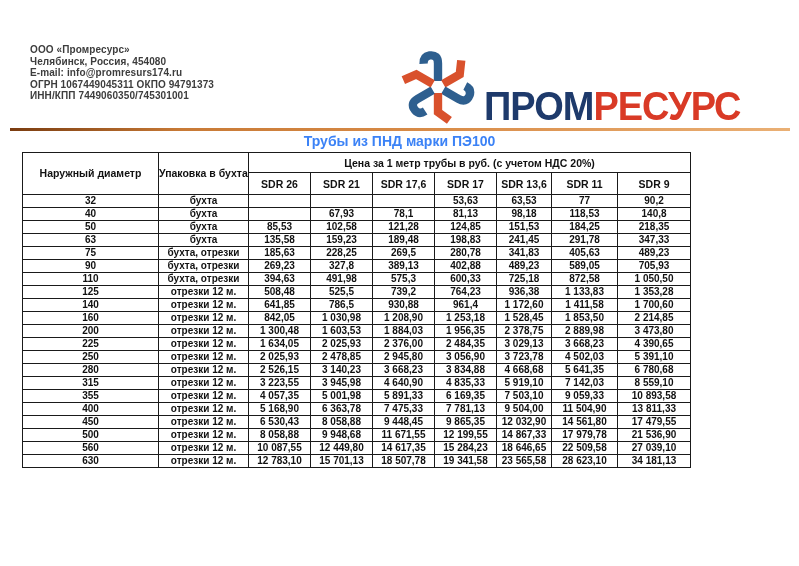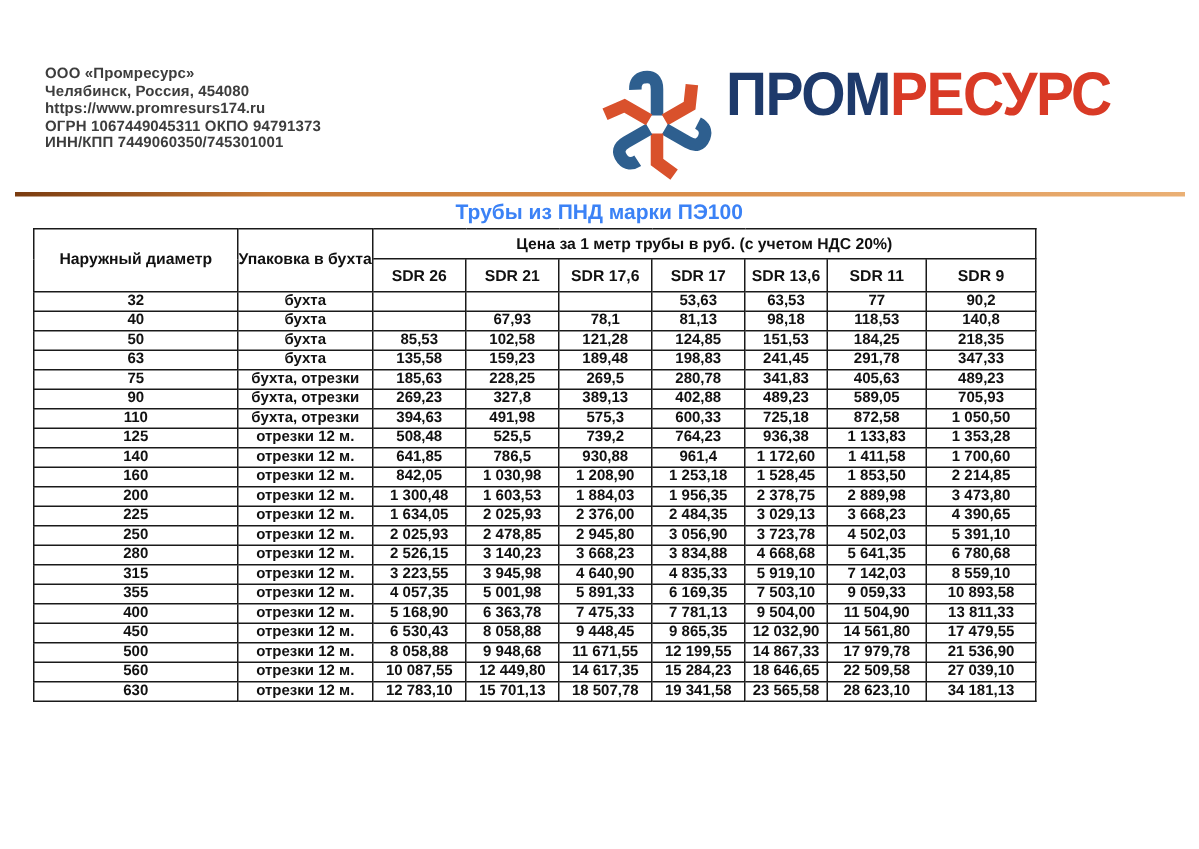--- a/index.html
+++ b/index.html
@@ -15,21 +15,21 @@
   
   .company-info {
     position:absolute; left:30px; top:44px;
     font-size:10px; font-weight:700; color:#3d3d3d;
     line-height:11.6px; letter-spacing:0.1px;
   }
 
   
   .logo {
     position:absolute; left:400px; top:45px;
-    display:flex; align-items:flex-start; height:80px;
+    display:flex; align-items:flex-end; height:80px;
   }
   .logo-word {
     font-size:38px; font-weight:700; letter-spacing:-1px;
     line-height:1; margin-left:8px;
     transform:scaleY(1.08); transform-origin:center;
     white-space:nowrap;
   }
   .logo-word .blue { color:#1e3a6b; }
   .logo-word .red  { color:#d93a26; }
 
@@ -63,21 +63,21 @@
   tr.hdr-sdr th { height:21px;margin-left:40px; }
   th.span-hdr { line-height:11px; }
   tbody td { font-size:10px; height:12px; line-height:12px; }
 </style>
 </head>
 <body>
 
 <div class="company-info">
     <div>ООО «Промресурс»</div>
     <div>Челябинск, Россия, 454080</div>
-    <div>https://www.promresurs174.ru</div>
+    <div>E-mail: info@promresurs174.ru</div>
     <div>ОГРН 1067449045311 ОКПО 94791373</div>
     <div>ИНН/КПП 7449060350/745301001</div>
   </div>
 
 <div class="logo">
   <svg width="76" height="76" viewBox="0 0 100 100" aria-hidden="true">
     <g fill="none" stroke-width="11" stroke-linecap="butt">
       <path stroke="#2e5f8f" transform="rotate(0 50 50)" d="M50 42 L50 19 Q50 7 39 8.5 Q30.5 10 31 19.5"></path>
       <path stroke="#d9512c" transform="rotate(60 50 50)" d="M50 42 L50 17 L35 6"></path>
       <path stroke="#2e5f8f" transform="rotate(120 50 50)" d="M50 42 L50 19 Q50 7 39 8.5 Q30.5 10 31 19.5"></path>

